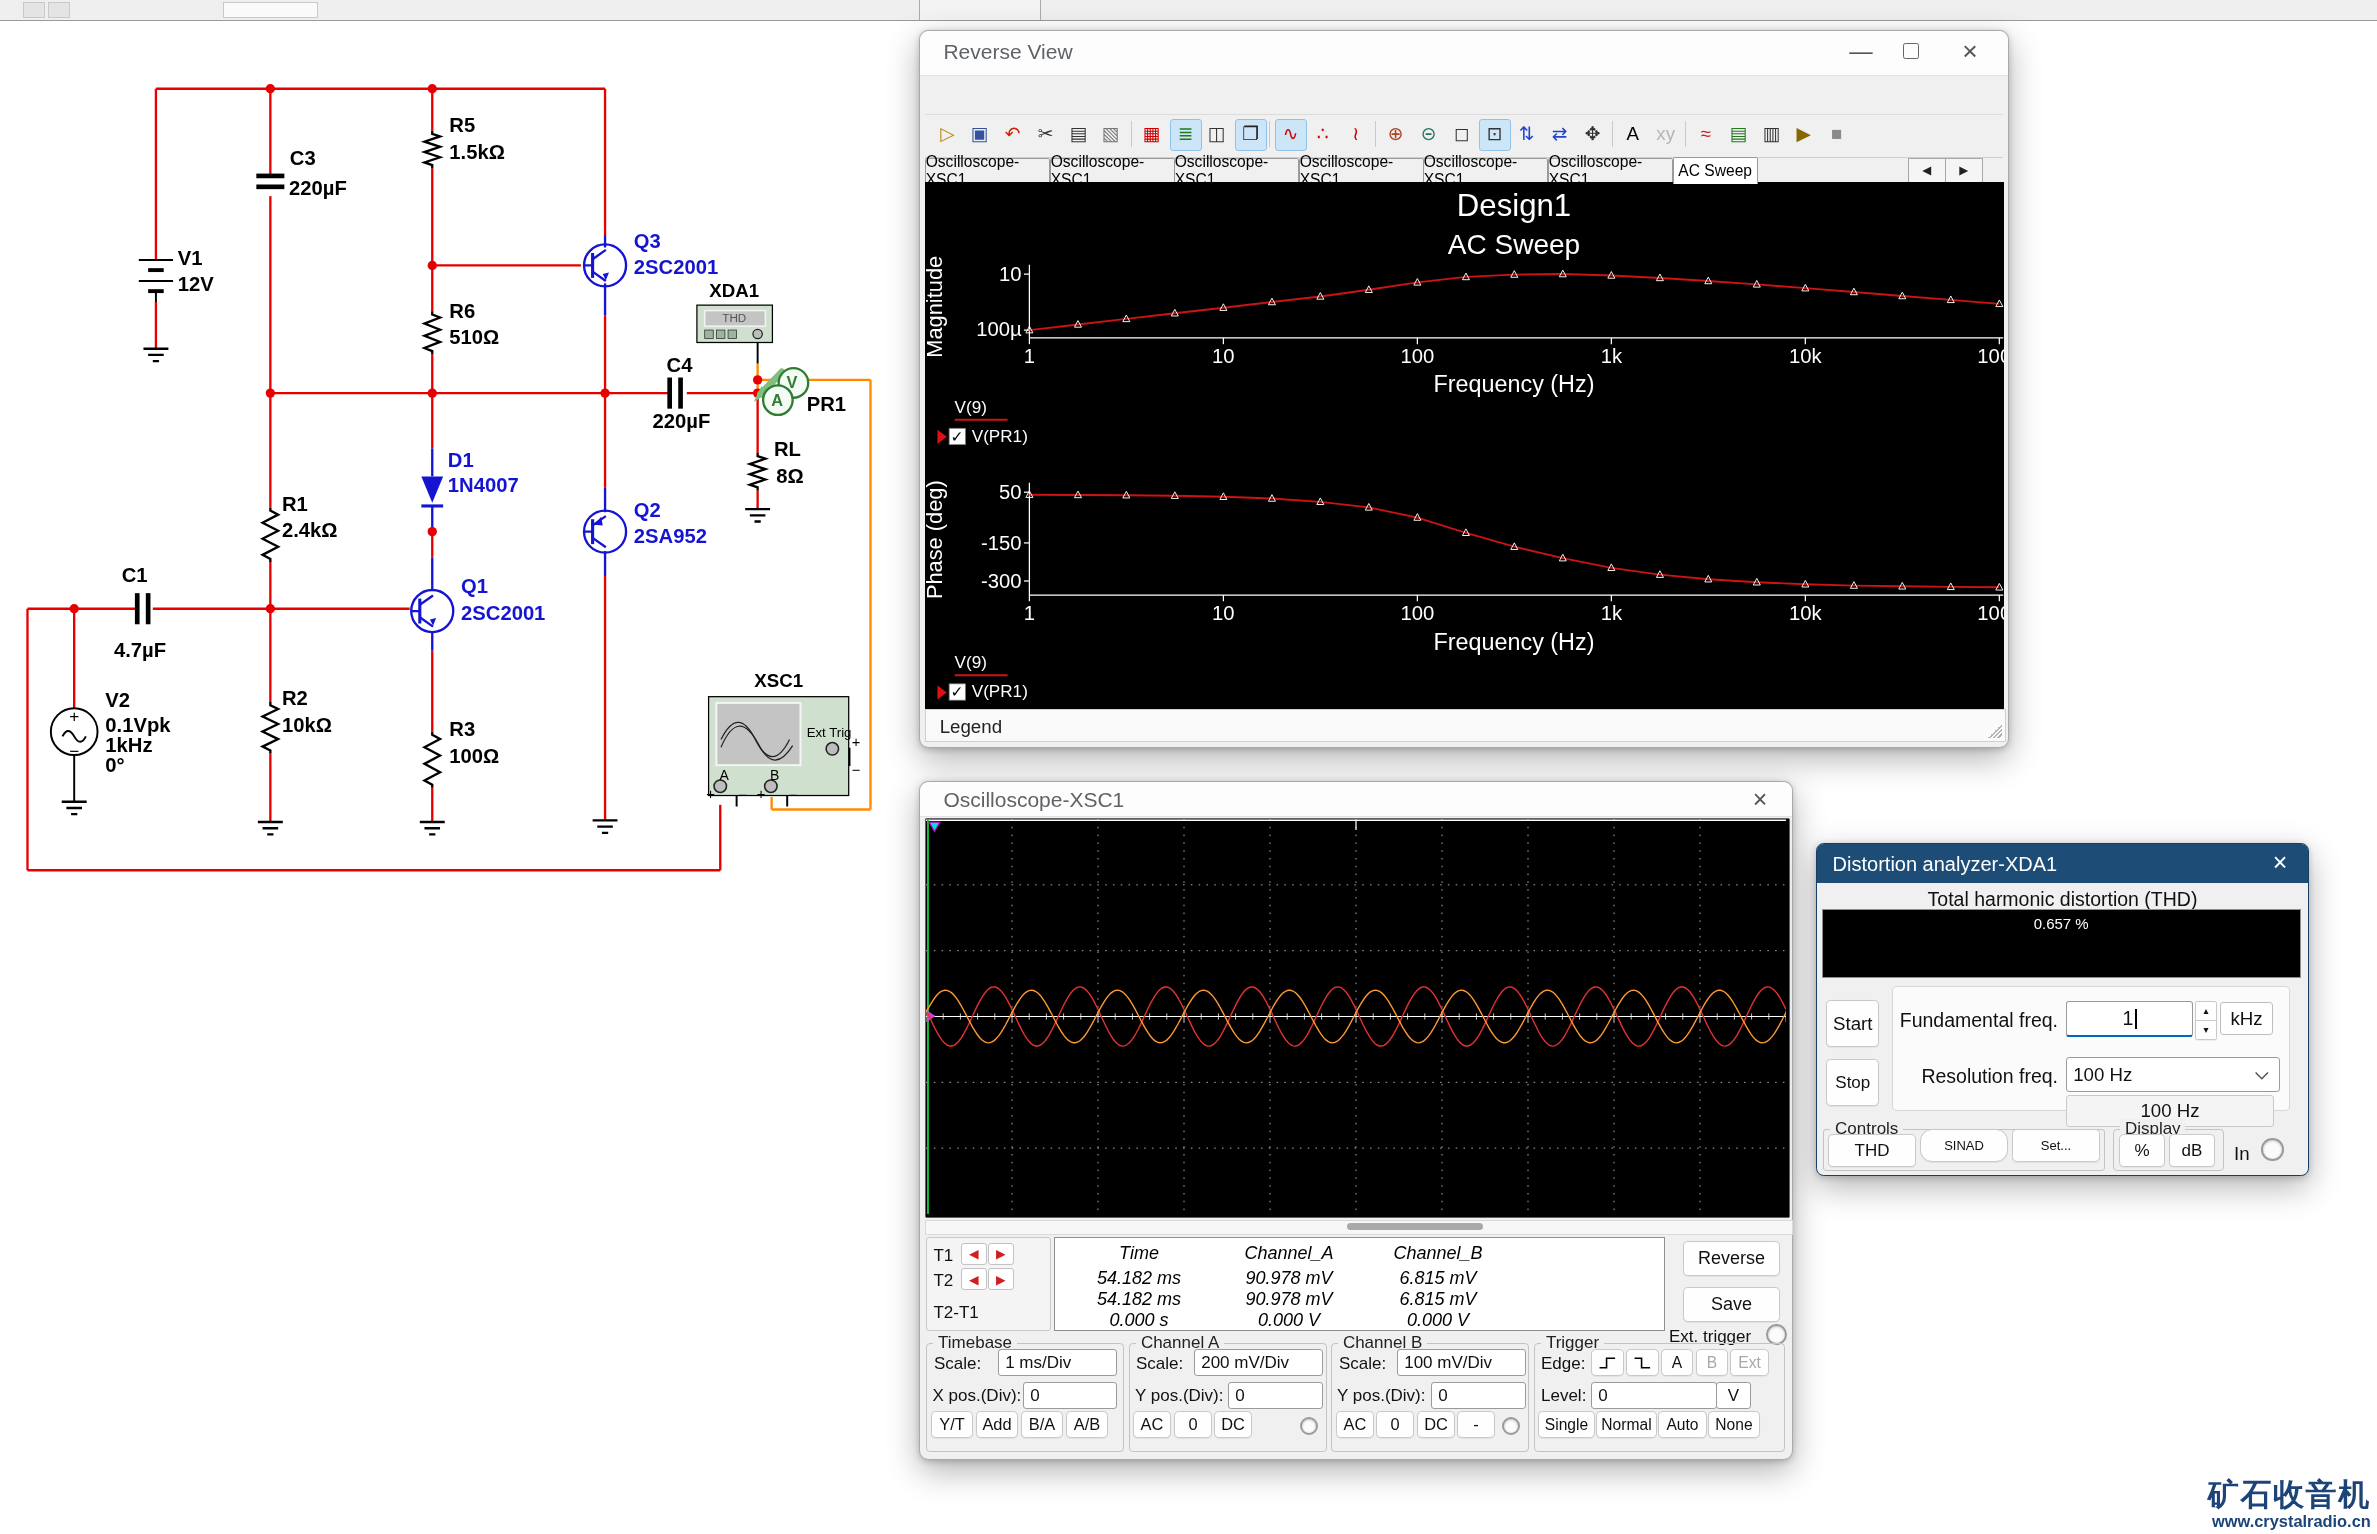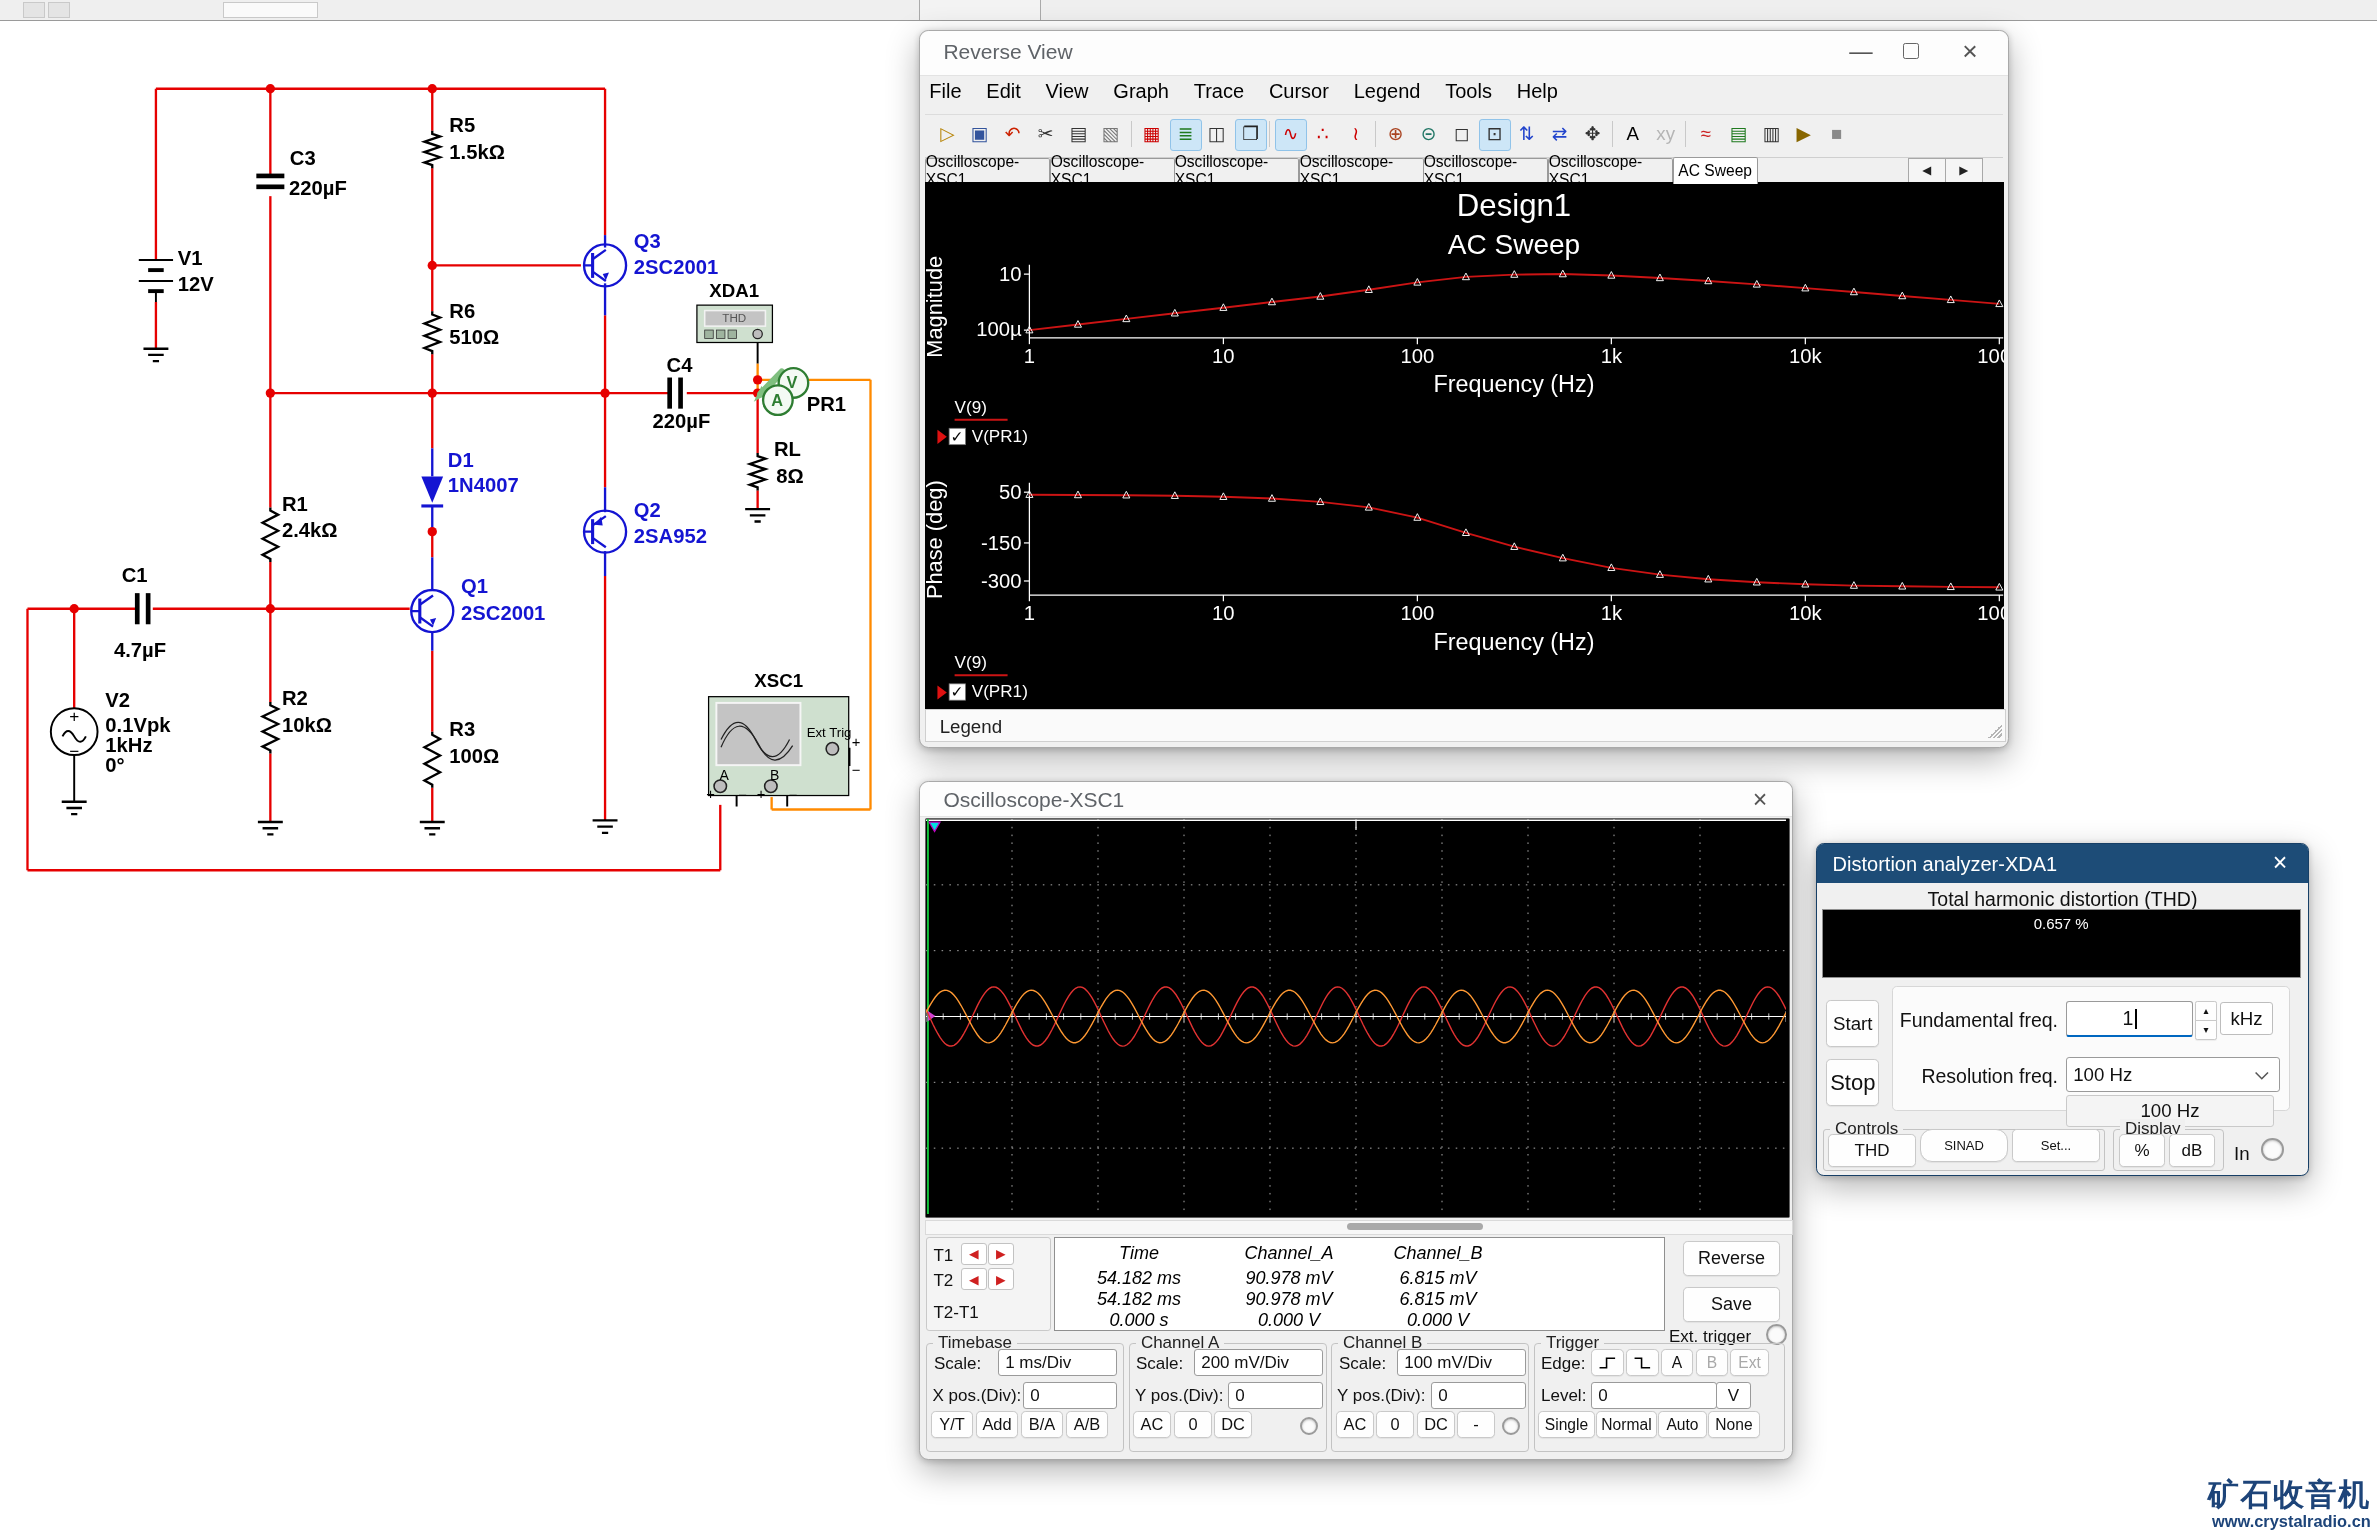--- a/index.html
+++ b/index.html
@@ -248,21 +248,20 @@
     <text x="95" y="972" fill="#000" font-size="22px" font-weight="normal" text-anchor="middle">−</text>
   </svg>
 
 <div id="grapher" class="window" style="left:919px;top:30px;width:1088px;height:716px;">
   <div class="titlebar" style="height:44px;">
     <span class="title-text">Reverse View</span>
     <span class="winbtn" style="left:919px;">—</span>
     <span class="winbtn" style="left:969px;"><span class="maxbox"></span></span>
     <span class="winbtn" style="left:1028px;font-size:26.5px;">×</span>
   </div>
-  <div id="g-menu"><span>File</span><span>Edit</span><span>View</span><span>Graph</span><span>Trace</span><span>Cursor</span><span>Legend</span><span>Tools</span><span>Help</span></div>
   <div id="g-toolbar">
       <div class="ticon" style="left: 7.8px; color: rgb(184, 134, 11);">▷</div>
       <div class="ticon" style="left: 40px; color: rgb(51, 84, 156);">▣</div>
       <div class="ticon" style="left: 73px; color: rgb(204, 34, 0);">↶</div>
       <div class="ticon" style="left: 106px; color: rgb(51, 51, 51);">✂</div>
       <div class="ticon" style="left: 139px; color: rgb(51, 51, 51);">▤</div>
       <div class="ticon" style="left: 171px; color: rgb(119, 119, 119);">▧</div>
       <div class="tsep" style="left: 206px;"></div>
       <div class="ticon" style="left: 212px; color: rgb(204, 0, 0);">▦</div>
       <div class="ticon hl" style="left: 245px; color: rgb(31, 122, 31);">≣</div>
@@ -593,21 +592,21 @@
 <div id="dist" class="window" style="left:1816px;top:843px;width:491px;height:331px;border-radius:7.8px;">
   <div class="titlebar">
     <span class="title-text">Distortion analyzer-XDA1</span>
     <span class="winbtn" style="left:441px;top:3.1px;color:#fff;font-size:25px;">×</span>
   </div>
   <div class="lbl" style="left:0;top:44px;width:491px;text-align:center;font-size:19.5px;">Total harmonic distortion (THD)</div>
   <div id="thd-screen">
     <div style="position:absolute;left:0;top:4.7px;width:100%;text-align:center;color:#fff;font-size:15px;">0.657 %</div>
   </div>
   <div class="btn" style="left:9.3px;top:156px;width:51px;height:45px;font-size:18.7px;">Start</div>
-  <div class="btn" style="left:9.3px;top:215px;width:51px;height:45px;font-size:22px;">Stop</div>
+  <div class="btn" style="left:9.3px;top:215px;width:51px;height:45px;font-size:17px;">Stop</div>
   <div id="dist-panel"></div>
   <span class="dlab" style="left:241px;top:165px;">Fundamental freq.</span>
   <div class="inbox" style="left:249px;top:157px;width:125px;height:33px;border-bottom:2.3px solid #0067c0;justify-content:center;padding-left:0;font-size:19.5px;">
     <span>1</span>
       <span style="display:inline-block;width:1.6px;height:20px;background:#000;margin-left:1.6px;"></span>
   </div>
   <div class="btn" style="left:378px;top:157px;width:20px;height:18px;font-size:8.6px;border-radius:2.3px 2.3px 0 0;">▲</div>
   <div class="btn" style="left:378px;top:176px;width:20px;height:18px;font-size:8.6px;border-radius:0 0 2.3px 2.3px;">▼</div>
   <div class="inbox" style="left:403px;top:158px;width:51px;height:31px;justify-content:center;padding-left:0;font-size:18.7px;border-color:#bdbdbd;">kHz</div>
   <span class="dlab" style="left:241px;top:221px;">Resolution freq.</span>

